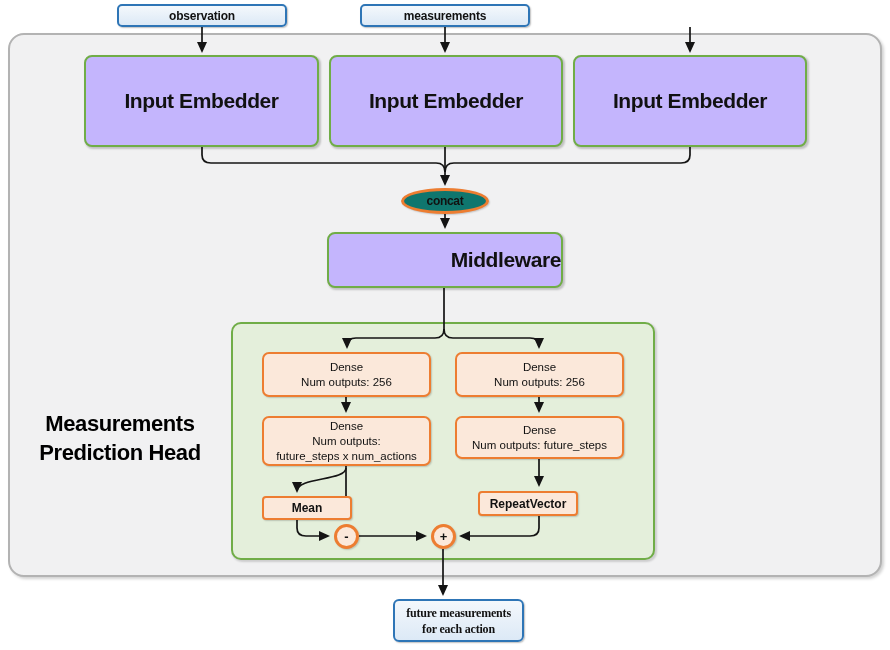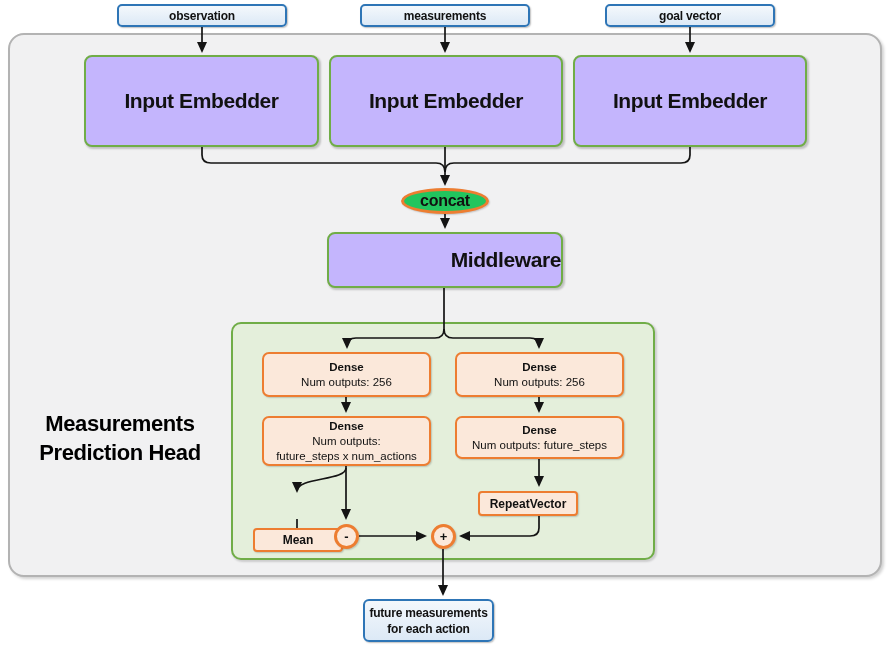--- a/index.html
+++ b/index.html
@@ -26,28 +26,28 @@
   }
   .box-green{
     background:#c4b5fd;border:2.5px solid #70ad47;border-radius:8px;
     font-weight:bold;font-size:21px;letter-spacing:-.4px;box-shadow:1.5px 1.5px 2px rgba(0,0,0,.2);
   }
   .box-orange{
     background:#fbe8da;border:2.5px solid #ed7d31;border-radius:7px;
     font-size:11.5px;line-height:15px;box-shadow:1px 1px 1.5px rgba(0,0,0,.18);
     flex-direction:column;
   }
-  .box-orange .t{font-weight:bold;}
+  .box-orange .t{font-weight:normal;}
   .box-orange-sm{
     background:#fbe8da;border:2.5px solid #ed7d31;border-radius:4px;
     font-weight:bold;font-size:12px;box-shadow:1px 1px 1.5px rgba(0,0,0,.18);
   }
   .ellipse{
-    background:#22c55e;border:3px solid #ed7d31;border-radius:50%;
-    font-weight:bold;font-size:16px;letter-spacing:-.3px;box-shadow:1px 1px 1.5px rgba(0,0,0,.18);
+    background:#0f766e;border:3px solid #ed7d31;border-radius:50%;
+    font-weight:bold;font-size:12px;letter-spacing:-.3px;box-shadow:1px 1px 1.5px rgba(0,0,0,.18);
   }
   .circle-op{
     background:#fbe8da;border:3px solid #ed7d31;border-radius:50%;
     font-weight:bold;font-size:13px;line-height:1;box-shadow:1px 1px 1.5px rgba(0,0,0,.18);
   }
   .head-title{
     left:15px;top:409px;width:210px;z-index:4;text-align:center;
     font-weight:bold;font-size:22px;line-height:29px;letter-spacing:-.4px;color:#000;
   }
 </style>
@@ -87,23 +87,20 @@
       <path d="M443,549 L443,594" marker-end="url(#arw)"></path>
     </g>
   </svg>
 
   <div class="abs node box-blue" style="left:117px;top:4px;width:170px;height:23px;">
     <span>observation</span>
   </div>
   <div class="abs node box-blue" style="left:360px;top:4px;width:170px;height:23px;">
     <span>measurements</span>
   </div>
-  <div class="abs node box-blue" style="left:605px;top:4px;width:170px;height:23px;">
-    <span>goal vector</span>
-  </div>
 
   <div class="abs node box-green" style="left:84px;top:55px;width:235px;height:92px;">
     <span>Input Embedder</span>
   </div>
   <div class="abs node box-green" style="left:329px;top:55px;width:234px;height:92px;">
     <span>Input Embedder</span>
   </div>
   <div class="abs node box-green" style="left:573px;top:55px;width:234px;height:92px;">
     <span>Input Embedder</span>
   </div>
@@ -133,32 +130,32 @@
 
   <div class="abs node box-orange" style="left:455px;top:352px;width:169px;height:45px;">
     <div class="t">Dense</div>
     <div>Num outputs: 256</div>
   </div>
   <div class="abs node box-orange" style="left:455px;top:416px;width:169px;height:43px;">
     <div class="t">Dense</div>
     <div>Num outputs: future_steps</div>
   </div>
 
-  <div class="abs node box-orange-sm" style="left:253px;top:496px;width:90px;height:24px;margin-top:32px;">
+  <div class="abs node box-orange-sm" style="left:262px;top:496px;width:90px;height:24px;">
     <span>Mean</span>
   </div>
   <div class="abs node box-orange-sm" style="left:478px;top:491px;width:100px;height:25px;">
     <span>RepeatVector</span>
   </div>
 
   <div class="abs node circle-op" style="left:334px;top:524px;width:25px;height:25px;">
     <span>-</span>
   </div>
   <div class="abs node circle-op" style="left:431px;top:524px;width:25px;height:25px;">
     <span>+</span>
   </div>
 
-  <div class="abs node box-blue" style="left:363px;top:599px;width:131px;height:43px;flex-direction:column;line-height:16px;border-radius:6px;">
+  <div class="abs node box-blue" style="left:393px;top:599px;width:131px;height:43px;flex-direction:column;line-height:16px;border-radius:6px;font-family:Liberation Serif, serif;">
     <div>future measurements</div>
     <div>for each action</div>
   </div>
 
 </div>
 
 </body></html>

